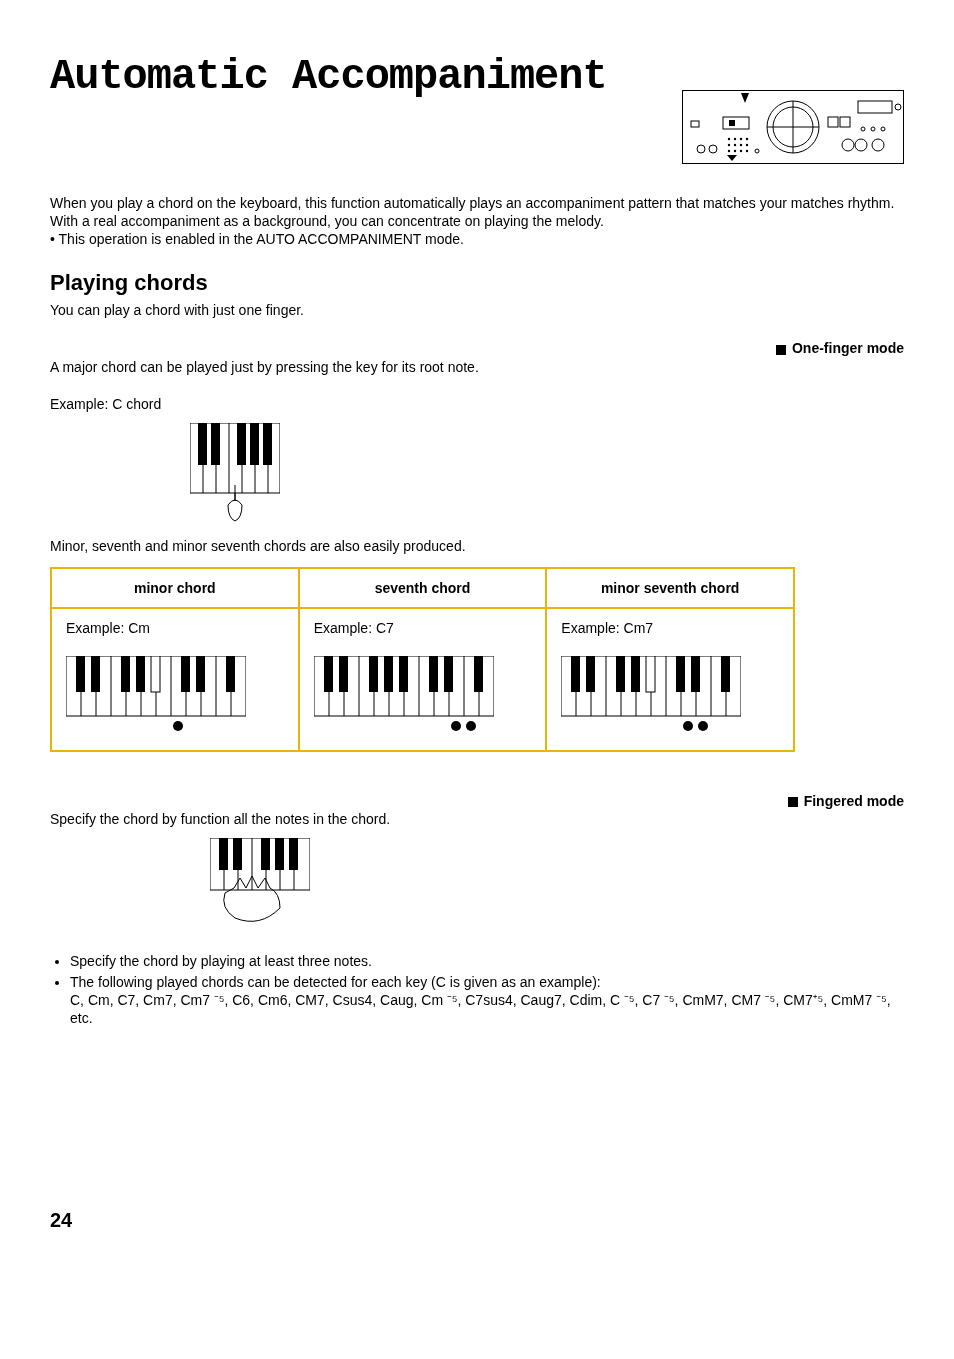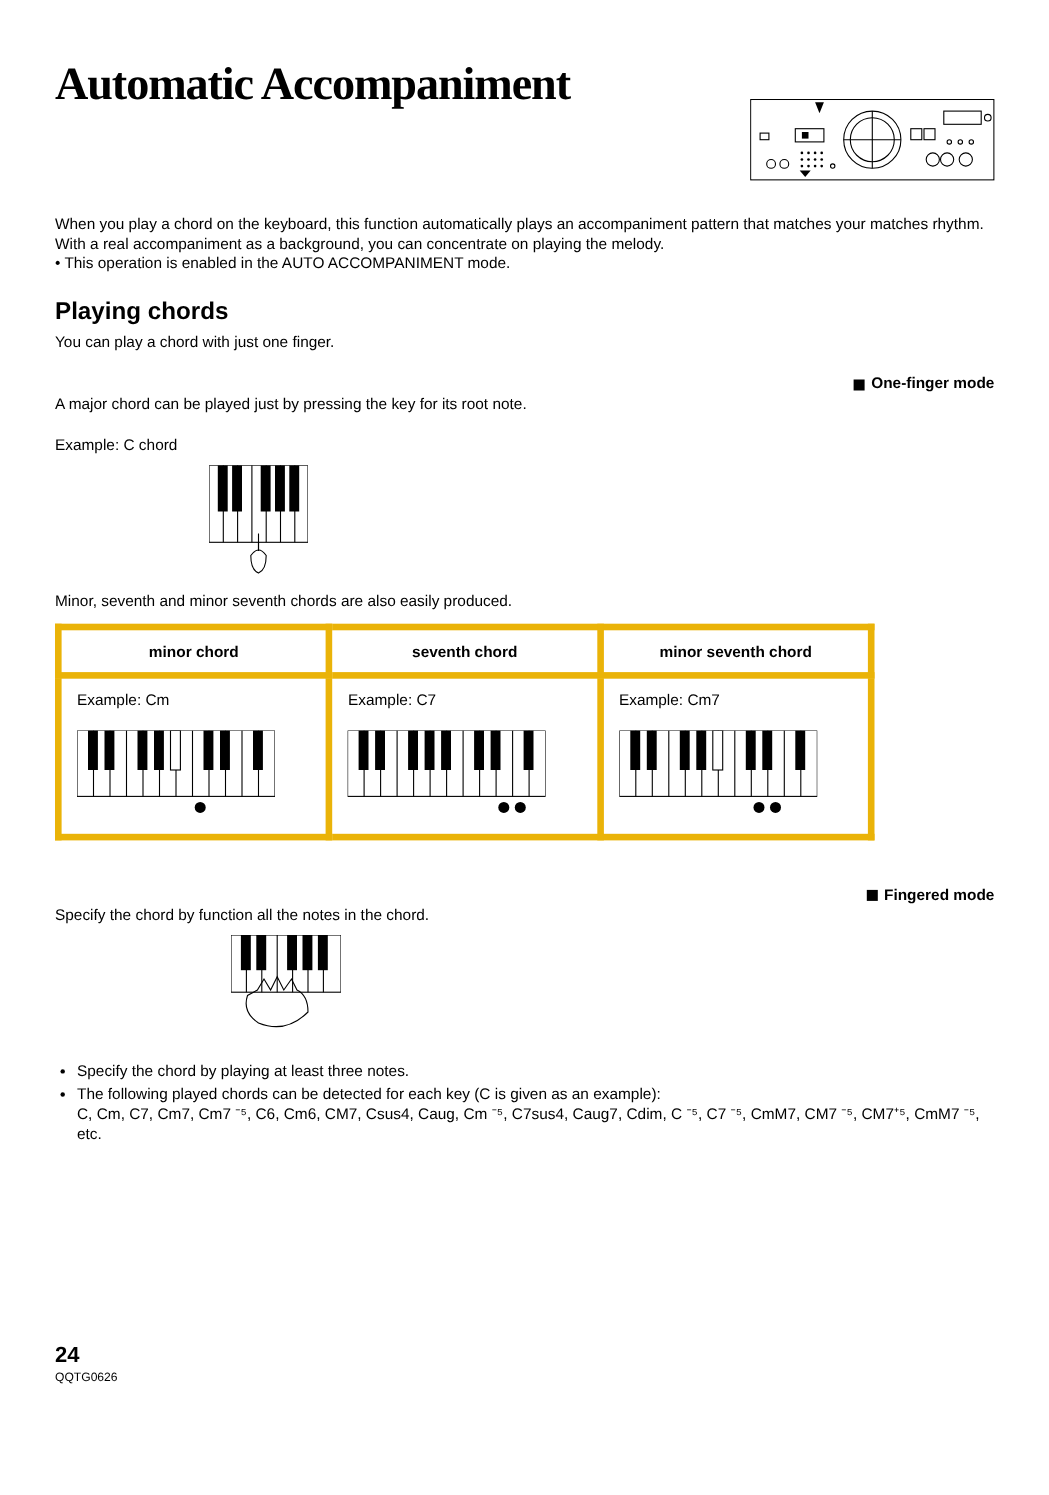--- a/index.html
+++ b/index.html
@@ -11,21 +11,21 @@
     padding: 50px 50px 30px 50px;
     width: 854px;
     line-height: 1.3;
   }
   .header-row {
     display: flex;
     justify-content: space-between;
     align-items: flex-start;
   }
   h1 {
-    font-family: Liberation Serif, serif;
+    font-family: Liberation Mono, monospace;
     font-weight: 900;
     font-size: 42px;
     margin: 0 12px 20px 0;
     letter-spacing: -1px;
   }
   .panel-illustration {
     border: 1px solid #000;
     width: 220px;
     height: 72px;
     margin-top: 40px;
@@ -49,21 +49,21 @@
     background: #000;
     margin-right: 6px;
     vertical-align: middle;
   }
   table.chord-table {
     border-collapse: collapse;
     width: 745px;
     margin-top: 12px;
   }
   table.chord-table th, table.chord-table td {
-    border: 6px solid #eab308;
+    border: 2px solid #eab308;
     padding: 10px 14px;
     vertical-align: top;
     text-align: left;
     font-size: 14px;
     width: 33.3%;
   }
   table.chord-table th {
     text-align: center;
     font-weight: bold;
   }
@@ -323,14 +323,13 @@
 <ul class="bullet-list">
   <li>Specify the chord by playing at least three notes.</li>
   <li>
     <span>The following played chords can be detected for each key (C is given as an example):</span><br>
     <span>C, Cm, C7, Cm7, Cm7 ⁻⁵, C6, Cm6, CM7, Csus4, Caug, Cm ⁻⁵, C7sus4, Caug7, Cdim, C ⁻⁵, C7 ⁻⁵, CmM7, CM7 ⁻⁵, CM7⁺⁵, CmM7 ⁻⁵, etc.</span>
   </li>
 </ul>
 
 <div class="page-footer">
   <span>24</span>
-  <span class="docid">QQTG0626</span>
 </div>
 
 </body></html>

